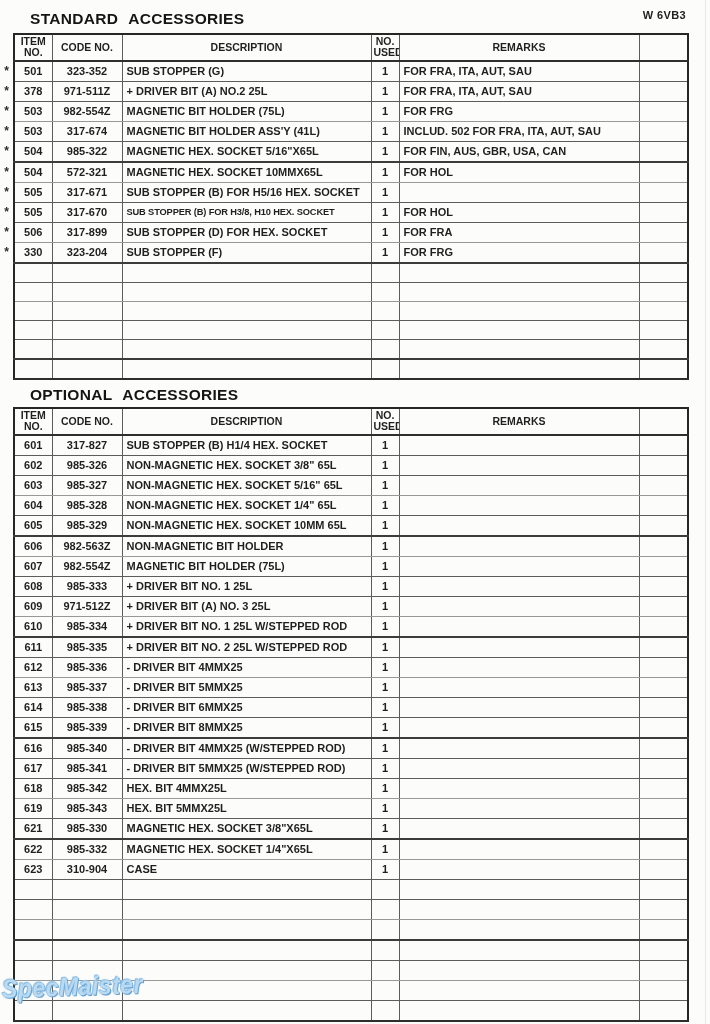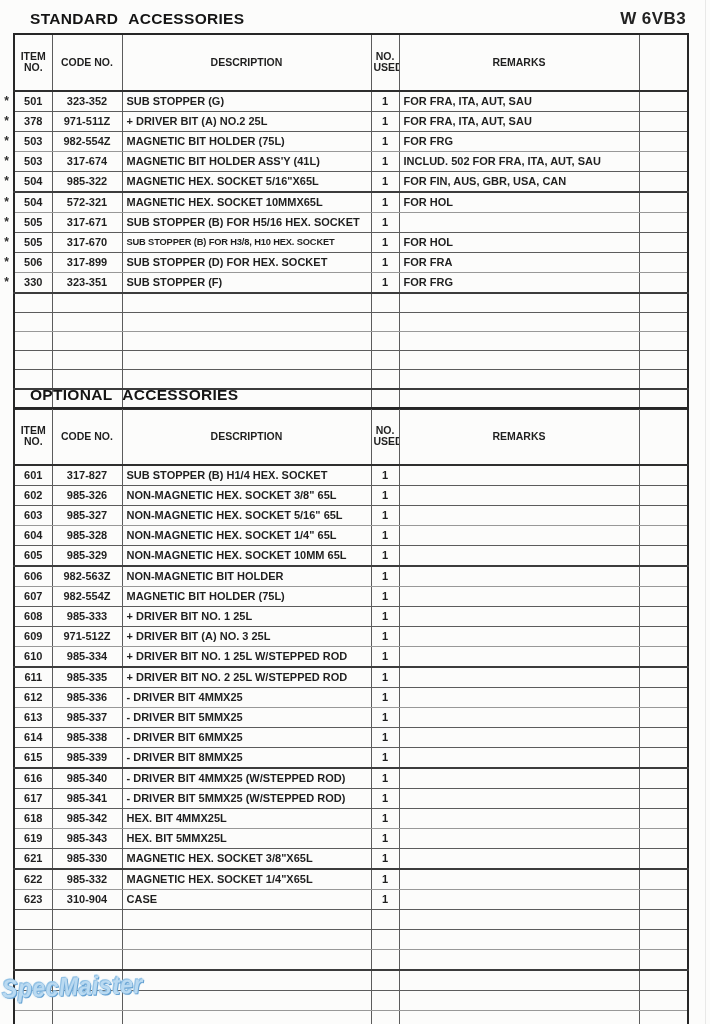--- a/index.html
+++ b/index.html
@@ -4,21 +4,21 @@
 <style>
   html,body{margin:0;padding:0;background:#e9e9e9;}
   .page{
     position:relative;width:710px;height:1024px;margin:0 auto;
     background:#fcfcfb;overflow:hidden;
     font-family:"Liberation Sans","DejaVu Sans",sans-serif;
     color:#1f1f1f;
   }
   .page-edge{position:absolute;top:0;right:4px;width:1px;height:100%;
     background:rgba(0,0,0,0.08);}
-  .doc-code{position:absolute;top:9px;right:24px;font-size:17px;font-weight:bold;
+  .doc-code{position:absolute;top:9px;right:24px;font-size:11px;font-weight:bold;
     letter-spacing:.4px;color:#222;}
   .section-title{position:absolute;left:30px;margin:0;font-size:15.5px;font-weight:bold;
     letter-spacing:.3px;word-spacing:6px;color:#141414;white-space:pre;}
   #title-standard{top:10px;}
   #title-optional{top:386px;}
 
   table.acc{position:absolute;left:0;border-collapse:collapse;table-layout:fixed;
     width:688px;}
   #table-standard{top:33px;}
   #table-optional{top:407px;}
@@ -31,21 +31,21 @@
   
   .acc thead th:not(.c-star){border-top:2px solid #262626;border-bottom:2px solid #2e2e2e;}
   .acc .c-item{border-left:2px solid #262626;}
   .acc .c-blank{border-right:2px solid #262626;}
   .acc tbody tr:last-child td:not(.c-star){border-bottom:2px solid #2e2e2e;}
   
   .acc tbody tr:nth-child(3n) td:not(.c-star){border-bottom-color:#989898;}
   .acc tbody tr:nth-child(5n) td:not(.c-star){border-bottom-width:2px;border-bottom-color:#3c3c3c;}
 
   .acc thead th{height:22px;font-size:10.5px;line-height:1.08;text-align:center;
-    white-space:pre-line;vertical-align:middle;padding:16px 2px;}
+    white-space:pre-line;vertical-align:middle;padding:1px 2px;}
   .acc tbody td{height:19px;font-size:11px;}
   #table-standard tbody tr.empty-row td{height:18px;}
   .c-item,.c-code,.c-used{text-align:center;}
   .c-desc,.c-rem{text-align:left;padding-left:5px;}
   .c-desc.condensed{font-size:9.3px;letter-spacing:-.15px;}
 
   .watermark{
     position:absolute;left:2px;top:972px;width:220px;
     font-size:23px;font-weight:bold;font-style:italic;
     color:rgba(190,220,242,.95);
@@ -163,21 +163,21 @@
           <td class="c-item">506</td>
           <td class="c-code">317-899</td>
           <td class="c-desc">SUB STOPPER (D) FOR HEX. SOCKET</td>
           <td class="c-used">1</td>
           <td class="c-rem">FOR FRA</td>
           <td class="c-blank"></td>
         </tr>
         <tr>
           <td class="c-star">*</td>
           <td class="c-item">330</td>
-          <td class="c-code">323-351</td>
+          <td class="c-code">323-204</td>
           <td class="c-desc">SUB STOPPER (F)</td>
           <td class="c-used">1</td>
           <td class="c-rem">FOR FRG</td>
           <td class="c-blank"></td>
         </tr>
         <tr class="empty-row">
           <td class="c-star"></td>
           <td class="c-item"></td>
           <td class="c-code"></td>
           <td class="c-desc"></td>

